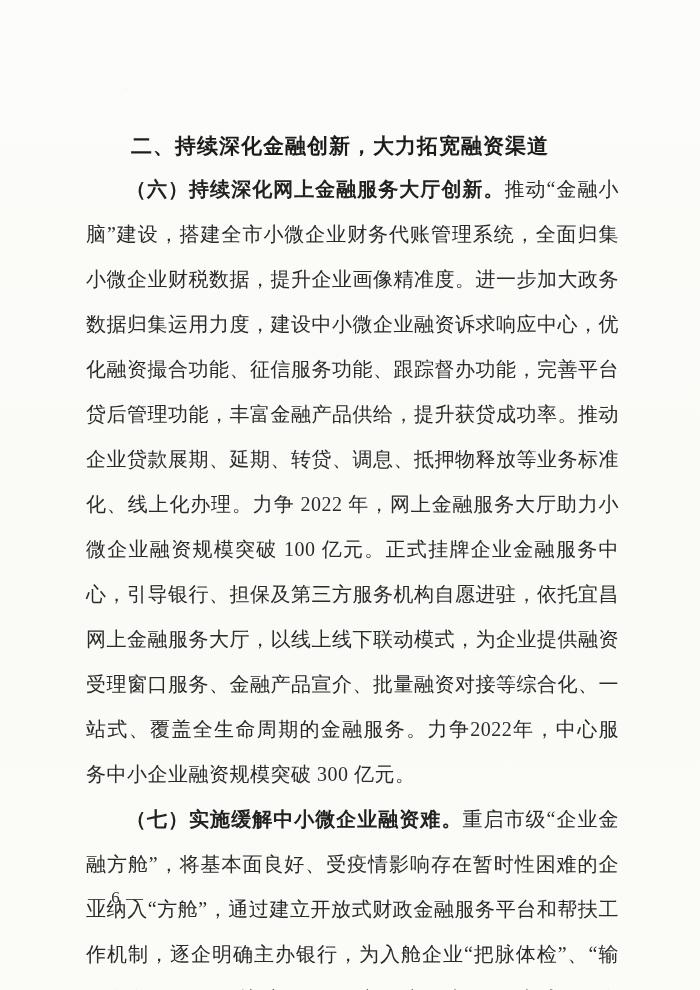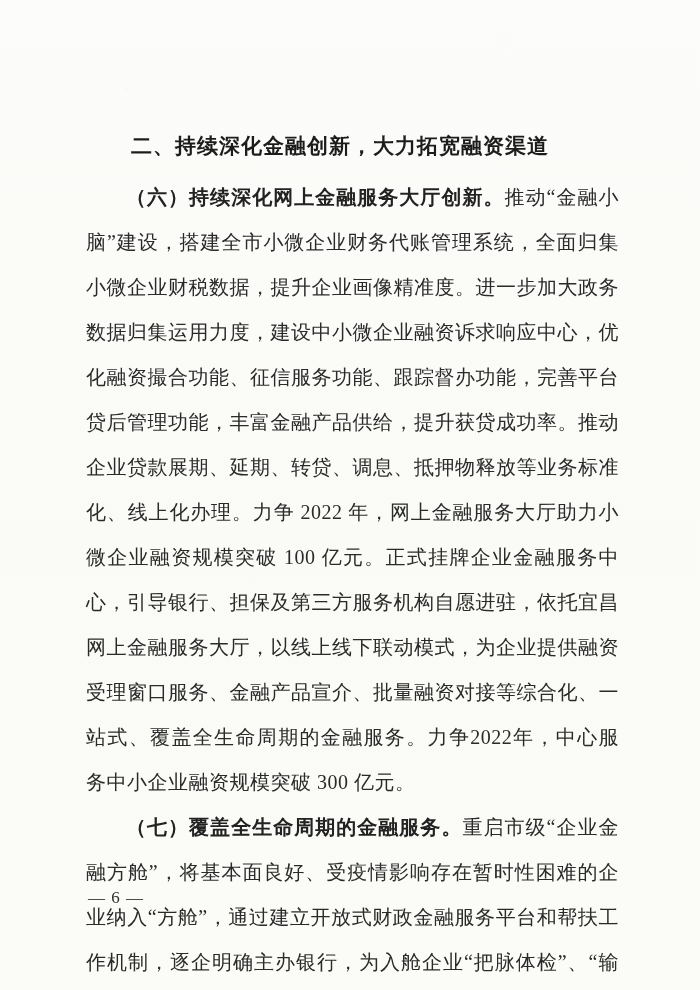--- a/index.html
+++ b/index.html
@@ -28,21 +28,21 @@
     top: 131px;
     width: 533px;
   }
   .heading {
     font-family: "Liberation Sans", "DejaVu Sans", sans-serif;
     font-size: 21px;
     font-weight: 700;
     line-height: 30px;
     letter-spacing: 1px;
     color: #1c1c1c;
-    margin: 0 0 14px 0;
+    margin: 0 0 6px 0;
     padding-left: 45px;
     white-space: nowrap;
   }
   .para {
     font-size: 20px;
     line-height: 45px;
     letter-spacing: 0.5px;
     text-align: justify;
     text-justify: inter-character;
     text-indent: 2em;
@@ -62,16 +62,16 @@
     color: #2e2e2e;
   }
 </style>
 </head>
 <body>
 
 <div class="page">
   <div class="content">
     <h2 class="heading">二、持续深化金融创新，大力拓宽融资渠道</h2>
     <p class="para"><span class="lead">（六）持续深化网上金融服务大厅创新。</span><span>推动“金融小脑”建设，搭建全市小微企业财务代账管理系统，全面归集小微企业财税数据，提升企业画像精准度。进一步加大政务数据归集运用力度，建设中小微企业融资诉求响应中心，优化融资撮合功能、征信服务功能、跟踪督办功能，完善平台贷后管理功能，丰富金融产品供给，提升获贷成功率。推动企业贷款展期、延期、转贷、调息、抵押物释放等业务标准化、线上化办理。力争 2022 年，网上金融服务大厅助力小微企业融资规模突破 100 亿元。正式挂牌企业金融服务中心，引导银行、担保及第三方服务机构自愿进驻，依托宜昌网上金融服务大厅，以线上线下联动模式，为企业提供融资受理窗口服务、金融产品宣介、批量融资对接等综合化、一站式、覆盖全生命周期的金融服务。力争2022年，中心服务中小企业融资规模突破 300 亿元。</span></p>
-    <p class="para"><span class="lead">（七）覆盖全生命周期的金融服务。</span><span>重启市级“企业金融方舱”，将基本面良好、受疫情影响存在暂时性困难的企业纳入“方舱”，通过建立开放式财政金融服务平台和帮扶工作机制，逐企明确主办银行，为入舱企业“把脉体检”、“输血救急”、“保驾护航”，最终实现康复出舱。对“入舱”企业，各级政府性担保机构在履行必要的审查程序后，实行“见贷即担”，担保费率降至1%以内，申请市级应急周转金过桥纾困的，适当降低费率、延长期限、扩大范围、放宽申办条件。实施缓解中小微企业融资难</span></p>
+    <p class="para"><span class="lead">（七）实施缓解中小微企业融资难。</span><span>重启市级“企业金融方舱”，将基本面良好、受疫情影响存在暂时性困难的企业纳入“方舱”，通过建立开放式财政金融服务平台和帮扶工作机制，逐企明确主办银行，为入舱企业“把脉体检”、“输血救急”、“保驾护航”，最终实现康复出舱。对“入舱”企业，各级政府性担保机构在履行必要的审查程序后，实行“见贷即担”，担保费率降至1%以内，申请市级应急周转金过桥纾困的，适当降低费率、延长期限、扩大范围、放宽申办条件。实施缓解中小微企业融资难</span></p>
   </div>
   <div class="page-number">— 6 —</div>
 </div>
 
 </body></html>

